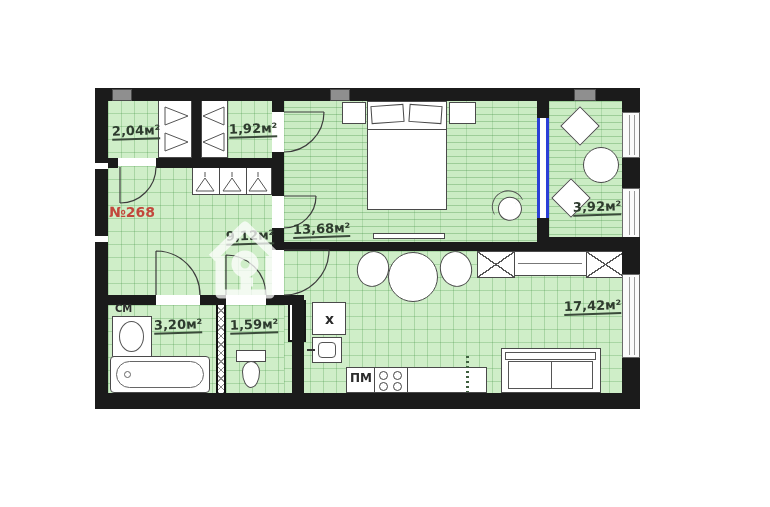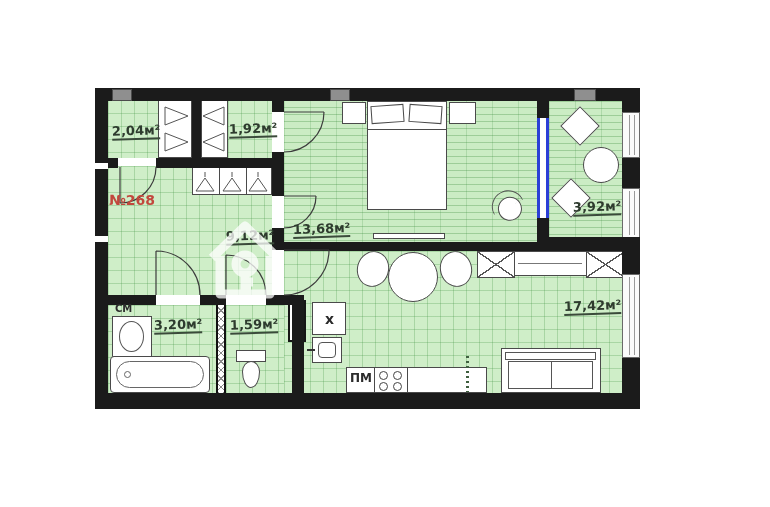--- a/index.html
+++ b/index.html
@@ -194,21 +194,21 @@
   </svg>
 
   <span class="lbl" style="left:112px;top:124px;">2,04м²</span>
   <span class="lbl" style="left:229px;top:122px;">1,92м²</span>
   <span class="lbl" style="left:226px;top:229px;">9,12м²</span>
   <span class="lbl" style="left:293px;top:222px;">13,68м²</span>
   <span class="lbl" style="left:573px;top:200px;">3,92м²</span>
   <span class="lbl" style="left:154px;top:318px;">3,20м²</span>
   <span class="lbl" style="left:230px;top:318px;">1,59м²</span>
   <span class="lbl" style="left:564px;top:299px;">17,42м²</span>
-  <span class="aptnum" style="left:109px;top:192px;">№268</span>
+  <span class="aptnum" style="left:109px;top:204px;">№268</span>
   <span class="tag" style="left:115px;top:303px;font-size:10px;">СМ</span>
   <span class="tag" style="left:350px;top:371px;font-size:12px;">ПМ</span>
 
   <svg class="abs wm-logo" style="left:200px;top:212px;" width="90" height="90" viewBox="0 0 90 90">
     <g stroke="#ffffff" stroke-width="9" fill="none" stroke-linejoin="round">
       <path d="M12,46 L45,14 L78,46"></path>
       <path d="M20,44 V82 H70 V44"></path>
       <circle cx="45" cy="52" r="9"></circle>
       <path d="M45,61 V78 M45,70 h8 M45,76 h6"></path>
     </g>

